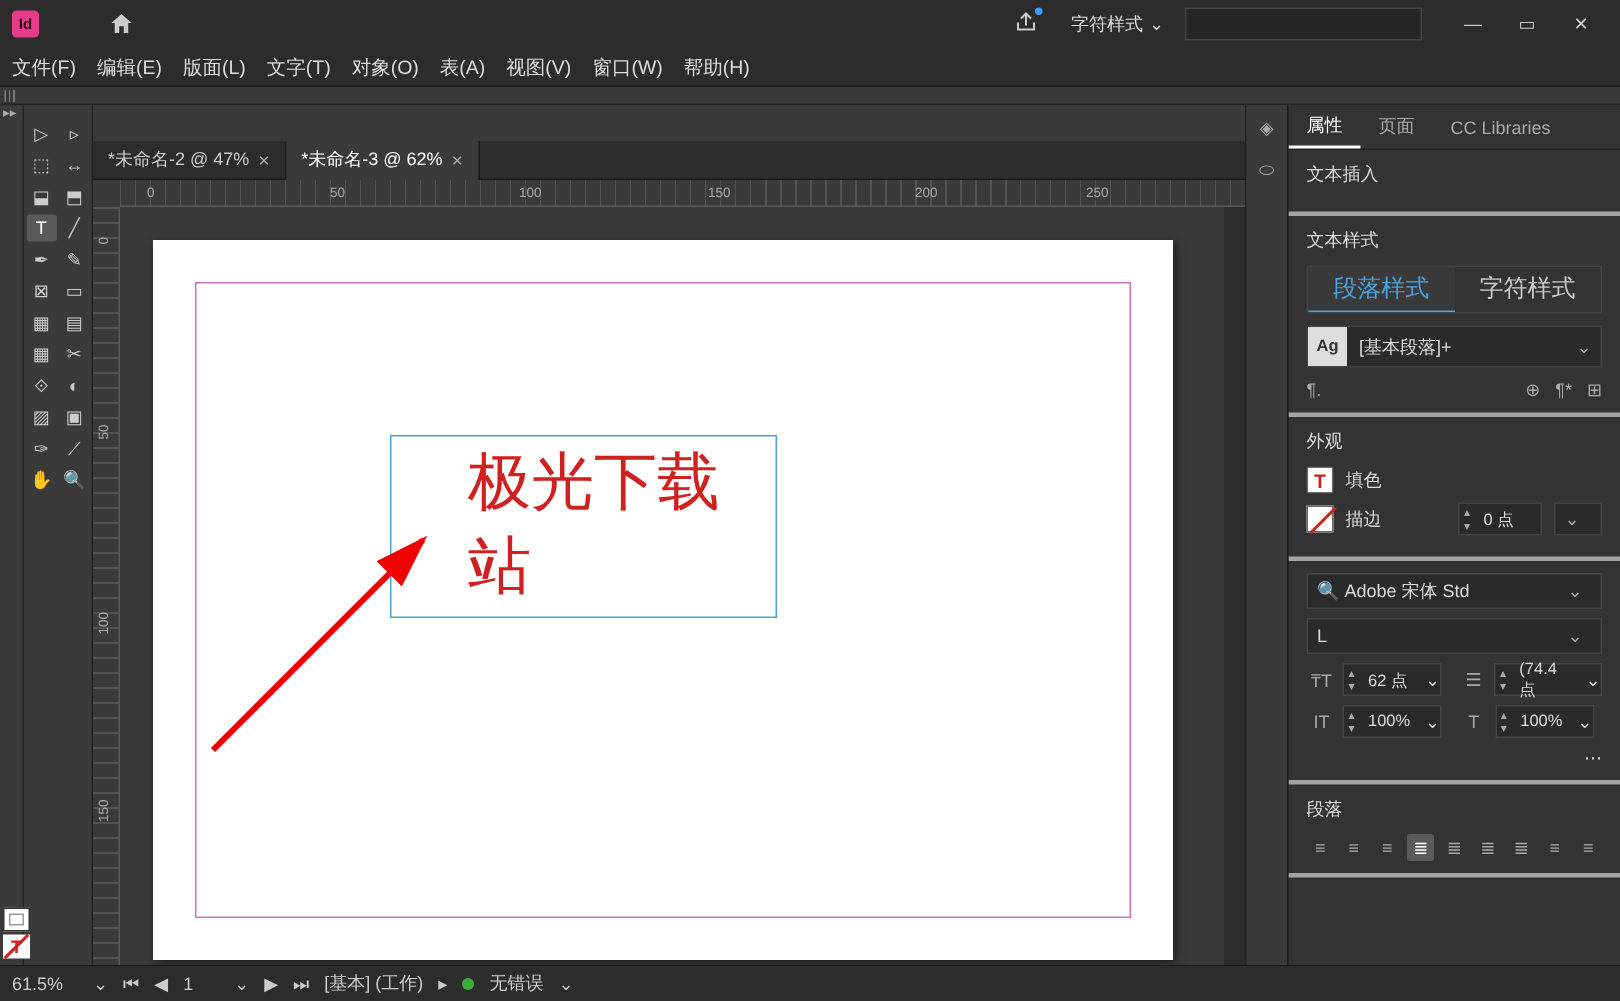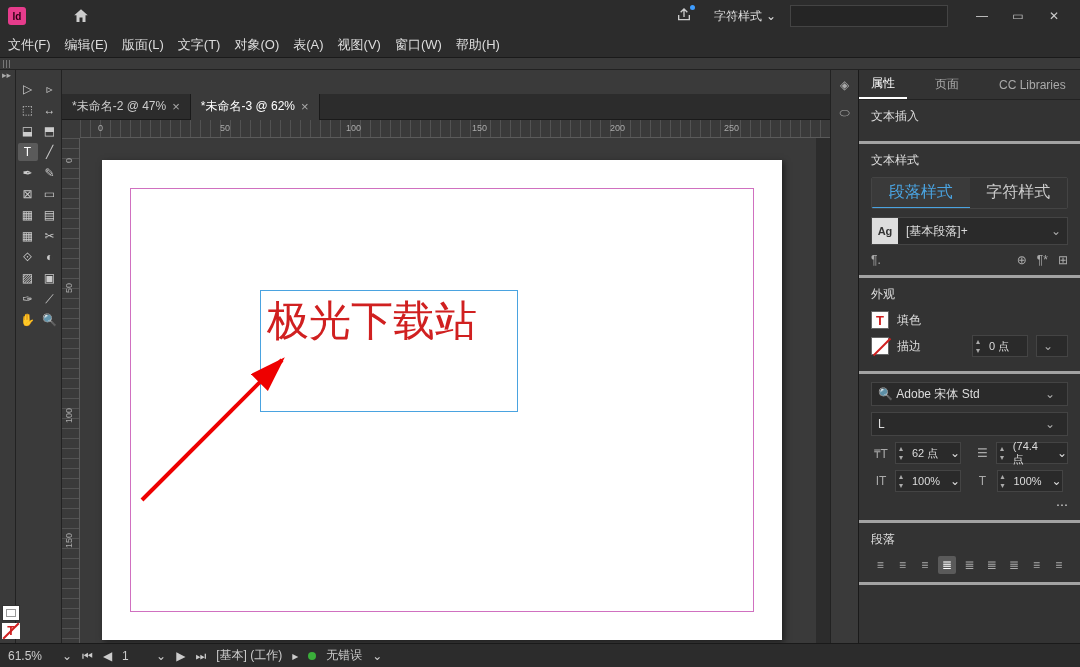--- a/index.html
+++ b/index.html
@@ -32,28 +32,28 @@
 .tab-close { font-size: 13px; color: #aaa; }
 .canvas-wrap { flex: 1; position: relative; background: #3a3a3a; overflow: hidden; }
 .ruler-h { position: absolute; top: 0; left: 18px; right: 0; height: 18px; background: #3a3a3a; border-bottom: 1px solid #5a5a5a; color: #aaa; font-size: 9px; }
 .ruler-h::before { content: ""; position: absolute; inset: 0; background: repeating-linear-gradient(90deg, #777 0 1px, transparent 1px 10px); opacity: .4; }
 .ruler-tick { position: absolute; top: 3px; font-size: 9px; }
 .ruler-v { position: absolute; top: 18px; left: 0; width: 18px; bottom: 0; background: #3a3a3a; border-right: 1px solid #5a5a5a; color: #aaa; font-size: 9px; }
 .ruler-v::before { content: ""; position: absolute; inset: 0; background: repeating-linear-gradient(180deg, #777 0 1px, transparent 1px 10px); opacity: .4; }
 .ruler-vt { position: absolute; left: 2px; writing-mode: vertical-rl; font-size: 9px; transform: rotate(180deg); }
 .page { position: absolute; top: 40px; left: 40px; width: 680px; height: 480px; background: #fff; box-shadow: 2px 2px 6px rgba(0,0,0,.5); }
 .margin-box { position: absolute; top: 28px; left: 28px; right: 28px; bottom: 28px; border: 1px solid #d070c0; }
-.text-frame { position: absolute; top: 130px; left: 158px; width: 258px; height: 122px; border: 1px solid #4aa3e0; background: transparent; }
+.text-frame { position: absolute; top: 130px; left: 158px; width: 258px; height: 122px; border: 1px solid #4aa3e0; background: transparent; padding-left: 45px; }
 .text-content { font-family: "SimSun", serif; font-size: 42px; color: #d02020; padding: 2px 6px; }
 .arrow-annot { position: absolute; top: 190px; left: 30px; width: 170px; height: 160px; pointer-events: none; }
 .scrollbar-v { position: absolute; right: 0; top: 18px; bottom: 0; width: 14px; background: #2c2c2c; }
 .right-rail { width: 28px; background: #3a3a3a; border-left: 1px solid #222; display: flex; flex-direction: column; align-items: center; padding-top: 8px; gap: 14px; }
 .rail-icon { color: #aaa; }
 .panels { width: 222px; background: #333; border-left: 1px solid #1a1a1a; display: flex; flex-direction: column; overflow-y: auto; }
-.panel-tabs { height: 30px; display: flex; align-items: stretch; border-bottom: 1px solid #222; gap: 16px; }
+.panel-tabs { height: 30px; display: flex; align-items: stretch; border-bottom: 1px solid #222; }
 .ptab { padding: 0 12px; display: flex; align-items: center; color: #aaa; font-size: 12px; }
 .ptab.active { color: #fff; border-bottom: 2px solid #fff; }
 .section { padding: 8px 12px; border-bottom: 3px solid #a3a3a3; }
 .section-title { font-size: 12px; color: #ddd; margin-bottom: 8px; }
 .style-tabs { display: flex; border: 1px solid #444; border-radius: 2px; overflow: hidden; margin-bottom: 8px; }
 .style-tab { flex: 1; text-align: center; padding: 4px 0; font-size: 16px; color: #ccc; background: #333; }
 .style-tab.active { background: #3a3a3a; color: #4aa3e0; border-bottom: 1px solid #4aa3e0; }
 .para-style-sel { display: flex; align-items: center; background: #2a2a2a; border: 1px solid #444; height: 28px; }
 .ag-box { width: 26px; height: 26px; background: #ddd; color: #333; display: flex; align-items: center; justify-content: center; font-size: 11px; font-weight: bold; }
 .para-name { flex: 1; padding: 0 8px; font-size: 12px; }

